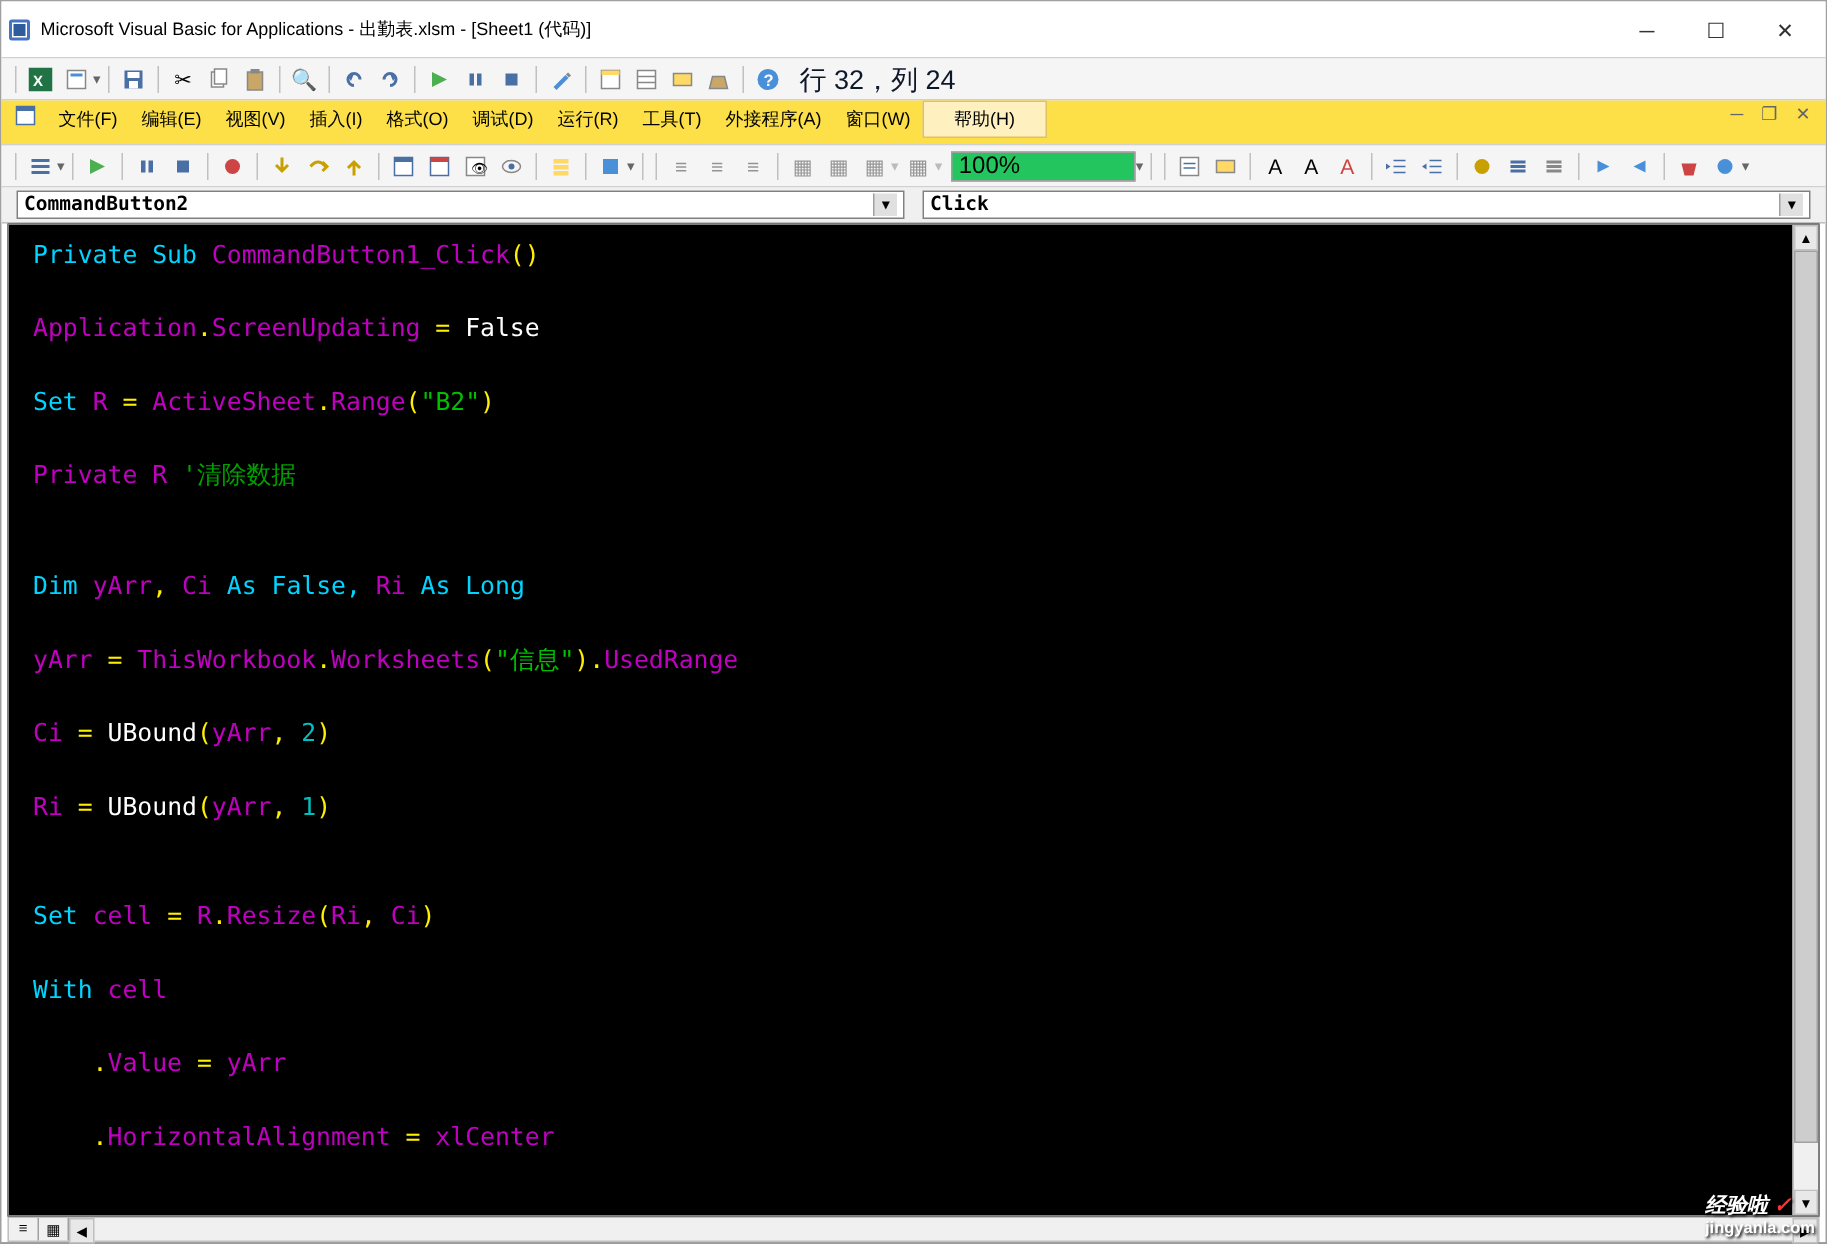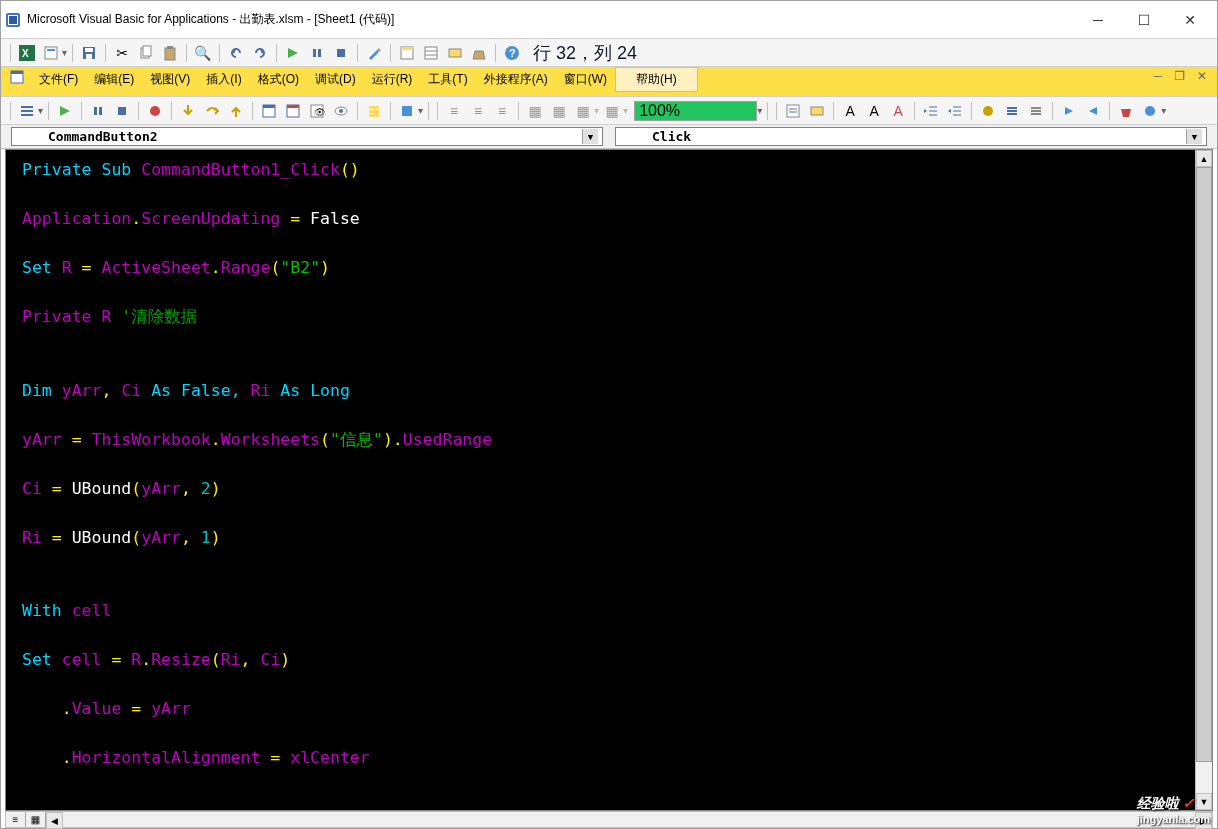--- a/index.html
+++ b/index.html
@@ -102,21 +102,21 @@
   flex: 1;
   background: #fff;
   border: 1px solid #808080;
   font-family: "SimSun", monospace;
   font-size: 13px;
   font-weight: bold;
   padding: 1px 4px;
   display: flex;
   align-items: center;
 }
-.combo-text { flex: 1; margin-left: 32px; }
+.combo-text { flex: 1; }
 .combo-arrow {
   width: 16px; height: 100%;
   background: #e0e0e0;
   border-left: 1px solid #a0a0a0;
   display: flex; align-items: center; justify-content: center;
   font-size: 9px; cursor: pointer;
 }
 .code-area {
   flex: 1;
   display: flex;
@@ -535,22 +535,22 @@
     <div class="code-content"><span class="code-line"><span class="kw">Private Sub </span><span class="id">CommandButton1_Click</span><span class="op">()</span></span>
 <span class="code-line"><span class="id">Application</span><span class="op">.</span><span class="id">ScreenUpdating</span><span class="op"> = </span><span class="wht">False</span></span>
 <span class="code-line"><span class="kw">Set </span><span class="id">R</span><span class="op"> = </span><span class="id">ActiveSheet</span><span class="op">.</span><span class="id">Range</span><span class="op">(</span><span class="str">"B2"</span><span class="op">)</span></span>
 <span class="code-line"><span class="id">Private R </span><span class="cmt">'清除数据</span></span>
 <span class="code-line"></span>
 <span class="code-line"><span class="kw">Dim </span><span class="id">yArr</span><span class="op">, </span><span class="id">Ci</span><span class="kw"> As False, </span><span class="id">Ri</span><span class="kw"> As Long</span></span>
 <span class="code-line"><span class="id">yArr</span><span class="op"> = </span><span class="id">ThisWorkbook</span><span class="op">.</span><span class="id">Worksheets</span><span class="op">(</span><span class="str">"信息"</span><span class="op">).</span><span class="id">UsedRange</span></span>
 <span class="code-line"><span class="id">Ci</span><span class="op"> = </span><span class="wht">UBound</span><span class="op">(</span><span class="id">yArr</span><span class="op">, </span><span class="num">2</span><span class="op">)</span></span>
 <span class="code-line"><span class="id">Ri</span><span class="op"> = </span><span class="wht">UBound</span><span class="op">(</span><span class="id">yArr</span><span class="op">, </span><span class="num">1</span><span class="op">)</span></span>
 <span class="code-line"></span>
+<span class="code-line"><span class="kw">Set </span><span class="id">cell</span><span class="op"> = </span><span class="id">R</span><span class="op">.</span><span class="id">Resize</span><span class="op">(</span><span class="id">Ri</span><span class="op">, </span><span class="id">Ci</span><span class="op">)</span></span>
 <span class="code-line"><span class="kw">With </span><span class="id">cell</span></span>
-<span class="code-line"><span class="kw">Set </span><span class="id">cell</span><span class="op"> = </span><span class="id">R</span><span class="op">.</span><span class="id">Resize</span><span class="op">(</span><span class="id">Ri</span><span class="op">, </span><span class="id">Ci</span><span class="op">)</span></span>
 <span class="code-line"><span class="op">    .</span><span class="id">Value</span><span class="op"> = </span><span class="id">yArr</span></span>
 <span class="code-line"><span class="op">    .</span><span class="id">HorizontalAlignment</span><span class="op"> = </span><span class="id">xlCenter</span></span>
 
 
 
 
 
 
 
 

